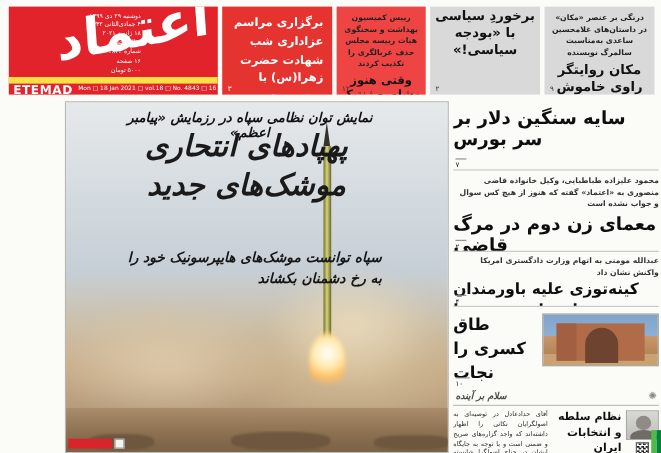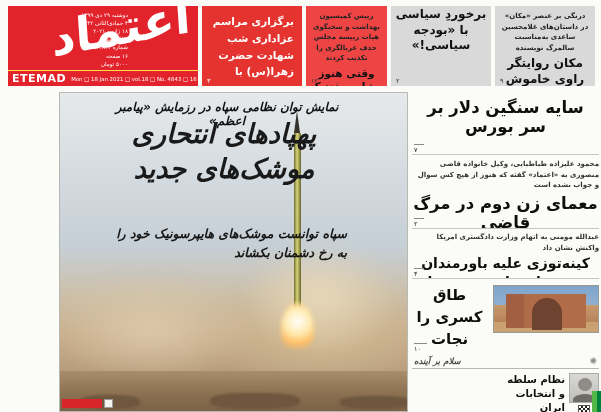--- a/index.html
+++ b/index.html
@@ -26,21 +26,21 @@
   
   .masthead { position:absolute; top:6px; left:8px; width:190px; height:80px; background:#e3232b; overflow:hidden; }
   .mast-logo {
     position:absolute; top:-4px; right:2px; width:150px; text-align:center;
     font-size:47px; font-weight:900; color:#fff; transform:rotate(-10deg) skewX(-6deg);
     letter-spacing:-2px; line-height:1.1;
   }
   .mast-dates { position:absolute; top:5px; left:58px; width:62px; text-align:right; }
   .mast-dates div { font-size:5.6px; color:#fff; line-height:1.45; white-space:nowrap; }
   .mast-strip {
-    position:absolute; bottom:0; left:0; right:0; height:16px; border-top:1px solid #fde047;
+    position:absolute; bottom:0; left:0; right:0; height:16px; border-top:6px solid #fde047;
     display:flex; align-items:center; direction:ltr; padding:0 4px; gap:5px;
   }
   .mast-etemad { color:#fff; font-weight:900; font-size:11px; letter-spacing:.5px; }
   .mast-info { color:#fff; font-size:5.4px; white-space:nowrap; }
 
   
   .photo {
     position:absolute; top:92px; left:59px; width:349px; height:320px; overflow:hidden;
     border:1px solid #b9b9b3;
     background:linear-gradient(180deg,#e6e9eb 0%,#d3dadf 28%,#c6cfd6 48%,#ccc0ab 63%,#c6ab89 76%,#b79c7c 88%,#93795a 100%);
@@ -76,21 +76,21 @@
   .lead-sub { position:absolute; top:132px; right:60px; width:250px; text-align:right;
     font-size:12.5px; font-weight:800; color:#161616; line-height:1.5; }
   .credit { position:absolute; left:2px; bottom:3px; height:10px; display:flex; align-items:center; gap:2px; direction:ltr; }
   .credit-red { width:40px; height:9px; background:#d8252b; }
   .credit-box { width:9px; height:9px; background:#f4f4f0; border:1px solid #999; }
 
   
   .side { position:absolute; top:92px; left:412px; width:187px; height:320px; }
   .story { position:relative; overflow:hidden; }
   .story .kicker { font-size:7px; color:#333; line-height:1.5; text-align:right; font-weight:600; }
-  .story .title { font-weight:900; color:#0e0e0e; text-align:center; }
+  .story .title { font-weight:900; color:#0e0e0e; text-align:left; }
   .story .pagenum { position:absolute; bottom:0; left:2px; font-size:6.5px; color:#222; border-top:1px solid #8a8a8a; padding:1px 6px 0 0; }
   .divider { border-top:1px solid #c6c6c2; margin:0; }
   .st1 { height:62px; padding-top:3px; }
   .st1 .title { font-size:16.5px; margin-top:3px; }
   .st2 { height:73px; padding-top:4px; }
   .st2 .title { font-size:16.5px; margin-top:3px; }
   .st3 { height:49px; padding-top:3px; }
   .st3 .title { font-size:14px; line-height:1.35; margin-top:1px; }
   .st4 { height:74px; padding-top:4px; }
   .st4-row { display:flex; gap:6px; margin-top:2px; }
@@ -102,21 +102,21 @@
   .arch-wall { position:absolute; left:12px; top:8px; width:80px; height:34px; background:#b06c49; }
   .arch-hole { position:absolute; left:38px; top:12px; width:30px; height:32px; background:#6e4330; border-radius:15px 15px 0 0; }
   .arch-side { position:absolute; left:12px; top:8px; width:18px; height:34px; background:#a35f41; }
   .st4 .title { font-size:15px; line-height:1.45; flex:1; }
   .ornament { height:16px; display:flex; align-items:center; justify-content:space-between;
     border-bottom:1px solid #b9b9b3; padding:0 2px; }
   .sun-icon { font-size:9px; color:#8c8c86; direction:ltr; }
   .calligraphy { font-size:8.5px; color:#4c4c48; font-style:italic; font-weight:700; letter-spacing:1px;text-align:right; }
 
   
-  .opinion { height:44px; display:flex; gap:5px; padding-top:4px;flex-direction:column; }
+  .opinion { height:44px; display:flex; gap:5px; padding-top:4px; }
   .op-right { display:flex; gap:4px; flex:0 0 auto; }
   .op-photo-col { display:flex; flex-direction:column; gap:2px; align-items:center; }
   .op-photo { width:30px; height:30px; background:linear-gradient(180deg,#d8d8d4,#bdbdb9); position:relative; overflow:hidden; border:1px solid #aaa; }
   .op-head { position:absolute; top:4px; left:8px; width:14px; height:13px; border-radius:50%; background:#8f8b86; }
   .op-shoulders { position:absolute; bottom:-4px; left:3px; width:24px; height:12px; border-radius:50% 50% 0 0; background:#6f6b66; }
   .op-qr { width:12px; height:12px;
     background:repeating-conic-gradient(#222 0% 25%, #fff 0% 50%); background-size:4px 4px; border:1px solid #555; }
   .op-title-col { width:62px; text-align:right; }
   .op-title { font-size:10px; font-weight:900; color:#0f0f0f; line-height:1.4; }
   .op-body { flex:1; font-size:5.9px; color:#2c2c2c; text-align:justify; line-height:1.5; overflow:hidden; }

